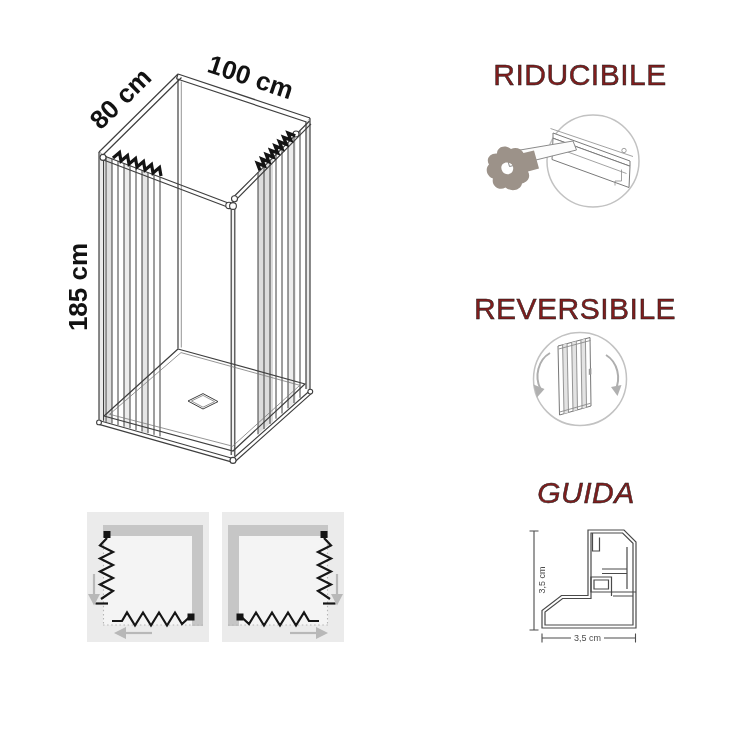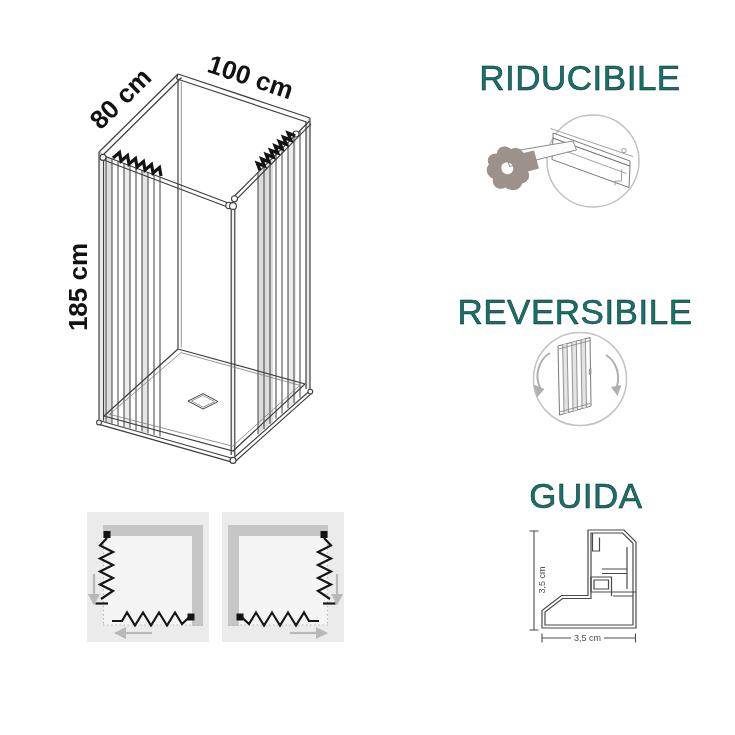--- a/index.html
+++ b/index.html
@@ -1,19 +1,19 @@
 <!DOCTYPE html>
 <html><head>
 <meta charset="utf-8">
 <style>
   html,body{margin:0;padding:0;background:#fff;}
   .canvas{position:relative;width:735px;height:735px;background:#ffffff;overflow:hidden;
           font-family:"Liberation Sans",sans-serif;}
   .abs{position:absolute;display:block;}
-  .feature-title{position:absolute;text-align:center;color:#0f766e;font-size:35px;
+  .feature-title{position:absolute;text-align:center;color:#7f1d1d;font-size:30px;
                  font-weight:400;-webkit-text-stroke:0.5px #1a1a1a;letter-spacing:0.5px;}
   
   .ln{stroke:#3f3f3f;stroke-width:1.2;fill:none;}
   .ln1{stroke:#3f3f3f;stroke-width:1;fill:none;}
   .ln2{stroke:#7a7a7a;stroke-width:0.8;fill:none;}
   .ball{fill:#ffffff;stroke:#3f3f3f;stroke-width:1.1;}
   .pleat{stroke:#141414;stroke-width:3.2;fill:none;}
   .zig{stroke:#161616;stroke-width:2.2;fill:none;}
   .dot{stroke:#b5b5b5;stroke-width:1.1;stroke-dasharray:1.5 2.6;fill:none;}
   .sq{fill:#141414;}
@@ -179,21 +179,21 @@
       <path class="pl" d="M558,346 L590,337.5 L591,406 L559.5,415 Z"></path>
       <polygon points="562.6,344.8 567.1,343.6 568.5,412.4 564,413.7" fill="#e3e3e3"></polygon>
       <polygon points="571.7,342.4 576.3,341.2 577.5,409.9 573,411.1" fill="#e3e3e3"></polygon>
       <polygon points="580.9,340 585.4,338.7 586.5,407.3 582,408.6" fill="#e3e3e3"></polygon>
       <path class="pll" d="M562.6,344.8 L564,413.7 M567.1,343.6 L568.5,412.4 M571.7,342.4 L573,411.1 M576.3,341.2 L577.5,409.9 M580.9,340 L582,408.6 M585.4,338.7 L586.5,407.3"></path>
       <path class="pll" d="M558.6,349 L590.4,340.5 M559,412.2 L590.5,403.3"></path>
       <path d="M588.8,369 l2.6,-0.7 l0,6 l-2.6,0.7 Z" fill="#999999"></path>
     </g>
   </svg>
 
-  <div class="feature-title" style="top:476px;left:436px;width:300px;">GUIDA</div>
+  <div class="feature-title" style="top:476px;left:436px;width:300px;font-style:italic;">GUIDA</div>
 
   <svg class="abs" style="left:505px;top:515px;" width="145" height="135" viewBox="505 515 145 135">
     <g>
       <path class="gpw" d="M588,530 L624,530 L636,542 L636,628 L542,628 L542,610.5 L561.5,595.5 L588,595.5 Z"></path>
       <path class="gp" d="M591,533 L622.6,533 L633,543.3 L633,625 L545,625 L545,612 L562.6,598.5 L591,598.5 Z"></path>
       <path class="gp" d="M592.5,533 V551 H599.5 V537.5"></path>
       <path class="gp" d="M602,569 H627 M602,573.5 H627 M627,547 V589"></path>
       <path class="gp" d="M591,577 H611.5 V592 H591 Z M594,580 H608.5 V589 H594 Z"></path>
       <path class="gp" d="M611.5,592 H636 M613,596 H633 M611.5,592 V596"></path>
     </g>

